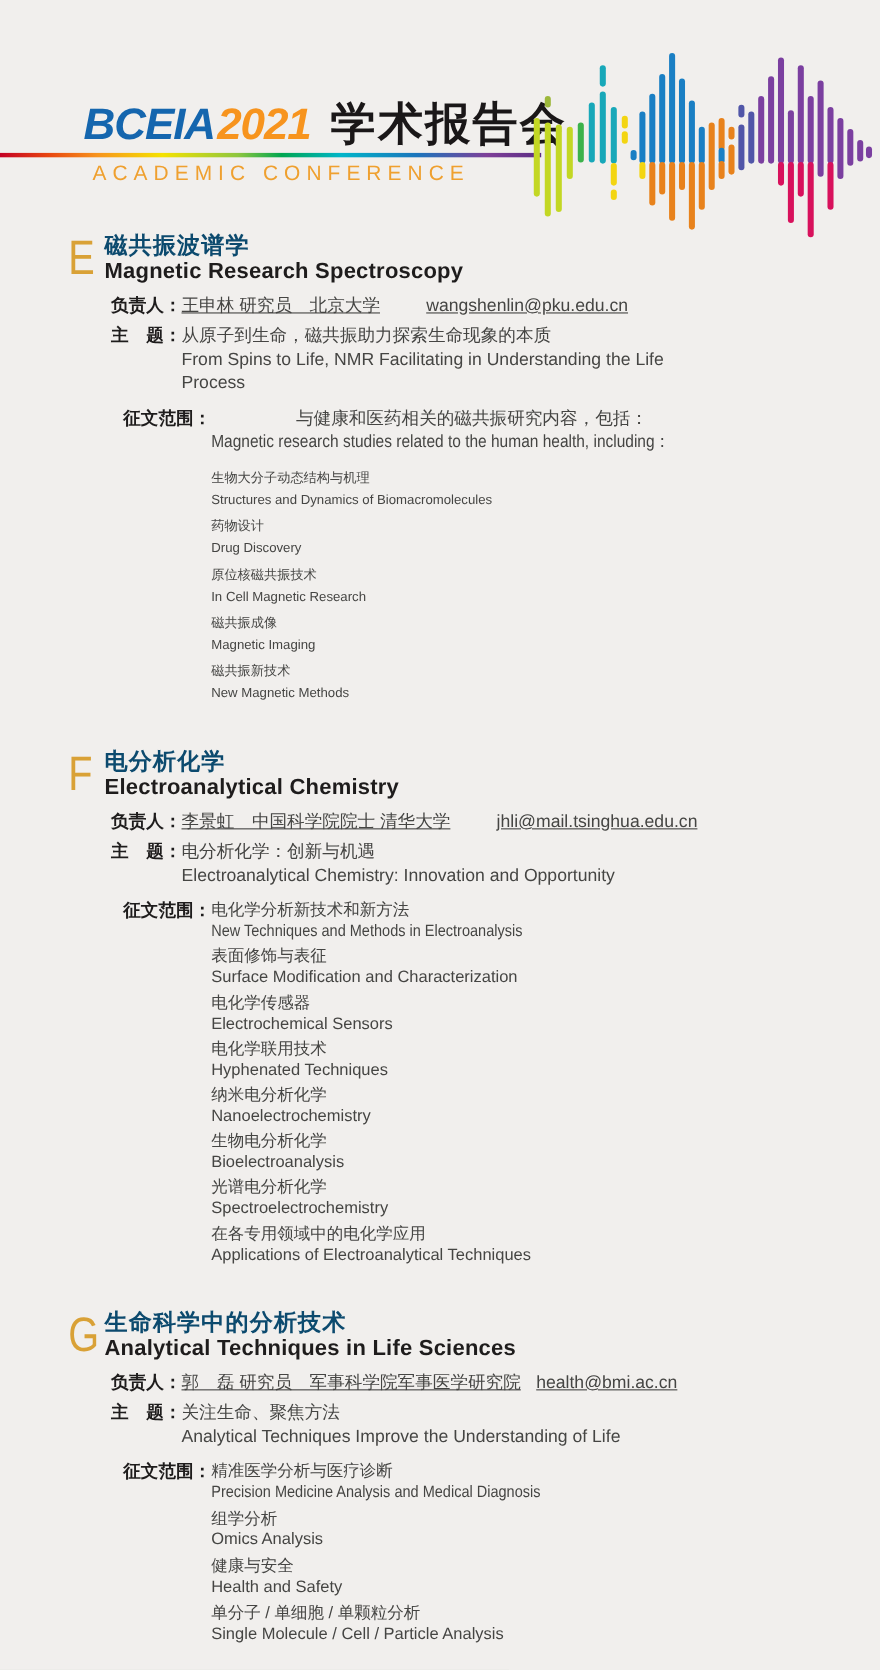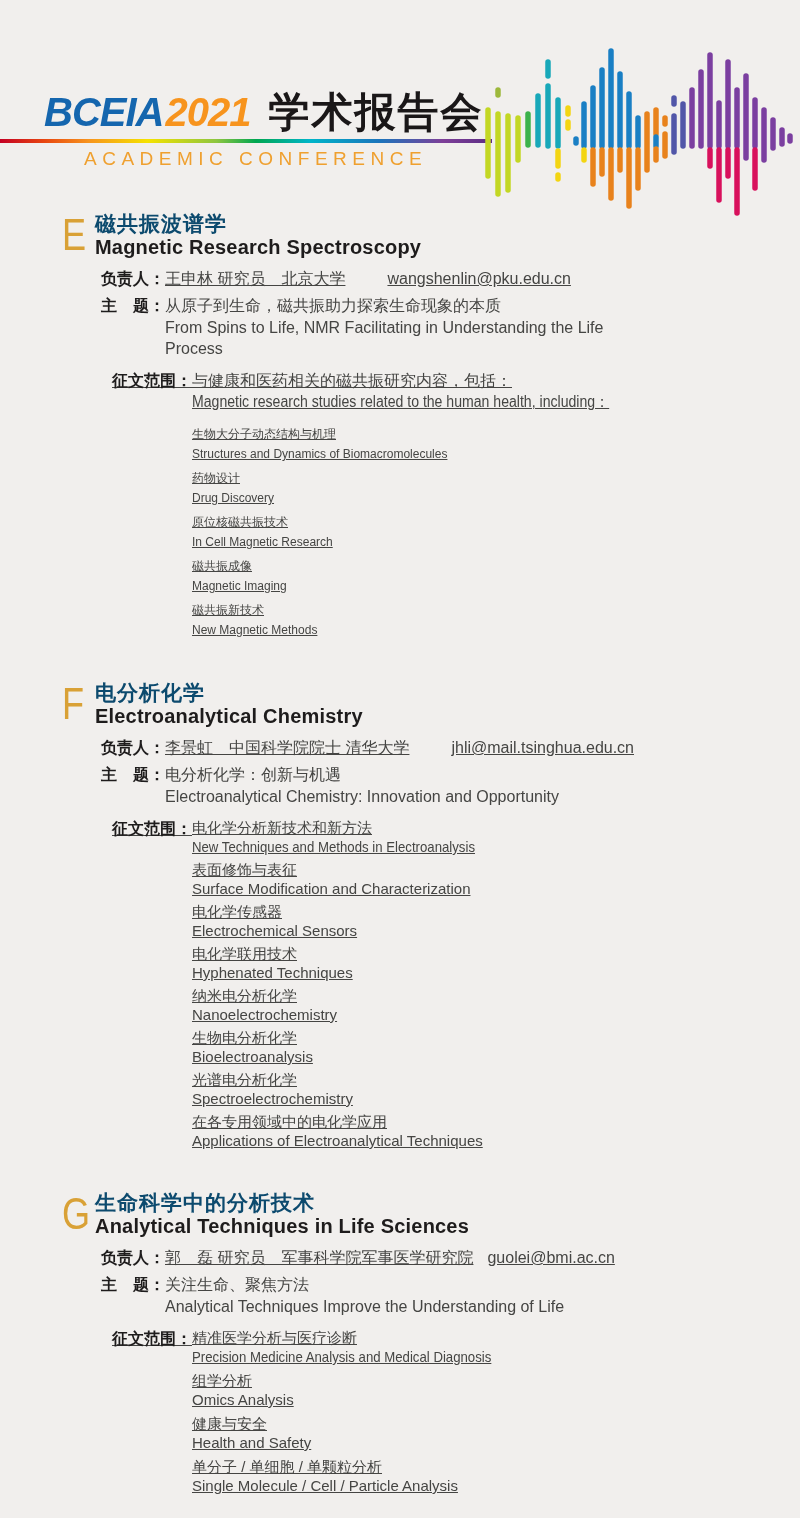--- a/index.html
+++ b/index.html
@@ -9,21 +9,21 @@
     width:800px; height:1518px;
     margin:0 auto;
     background:#f1efed;
     font-family:"Liberation Sans","DejaVu Sans",sans-serif;
     color:#454543;
     overflow:hidden;
   }
 
   
   .header { position:relative; height:212px; }
-  .logo-block { position:absolute; left:44px; top:92px; }
+  .logo-block { position:absolute; left:76px; top:92px; }
   .logo-line1 { font-style:italic; font-weight:900; font-size:40px; line-height:40px; letter-spacing:-1px; white-space:nowrap; }
   .logo-bceia { color:#1566ae; }
   .logo-year  { color:#f7941e; margin-left:2px; }
   .logo-zh { font-style:normal; font-weight:900; color:#1a1718; font-size:41px; letter-spacing:2px; margin-left:8px; font-family:"Liberation Sans","DejaVu Sans",sans-serif; }
   .rainbow-line {
     position:absolute; left:0; top:139px; width:492px; height:4px;
     background:linear-gradient(90deg,#c40024 0%,#e84610 9%,#f7941d 18%,#f5e200 30%,#8dc63f 44%,#00a650 52%,#00b5c9 63%,#1b75bc 77%,#7e3f98 90%,#5c2d84 100%);
   }
   .conf-sub {
     position:absolute; left:84px; top:148px;
@@ -46,23 +46,23 @@
   .sec-title-en { font-size:20px; line-height:23px; font-weight:800; color:#1e1c1c; letter-spacing:.2px; }
 
   .row { display:flex; padding-left:93px; margin-bottom:6px; }
   .row-label { width:72px; flex-shrink:0; font-weight:800; color:#1e1c1c; font-size:16px; line-height:21px; white-space:nowrap;text-align:right; }
   .row-value { font-size:16px; line-height:21px; color:#454543; }
   .person-value { display:flex;text-decoration:underline; }
   .person-email { margin-left:42px; white-space:nowrap; }
   .topic-en { margin-top:1px; }
   .sec-e .topic-en { max-width:440px; }
 
-  .scope-row { margin-top:11px; margin-bottom:0;text-decoration:underline; }
+  .scope-row { margin-top:11px; margin-bottom:0; }
   .scope-row .row-label { width:99px; }
-  .scope-intro { margin-bottom:12px; }
+  .scope-intro { margin-bottom:12px;text-align:center; }
   .scope-intro .zh { font-size:16px; line-height:21px; }
   .scope-intro .en { font-size:16px; line-height:21px; }
 
   .item { margin-bottom:5px; }
   .sec-e .item .zh, .sec-e .item .en { font-size:12px; line-height:20px; }
   .sec-f .item .zh, .sec-g .item .zh { font-size:15px; line-height:19px; }
   .sec-f .item .en, .sec-g .item .en { font-size:15px; line-height:19px; }
   .sec-e .item { margin-bottom:4px; }
   .sec-f .item { margin-bottom:4px; }
   .sec-g .item { margin-bottom:5px; }
@@ -263,21 +263,21 @@
         <div class="sec-letter">G</div>
         <div class="sec-titles">
           <div class="sec-title-zh">生命科学中的分析技术</div>
           <div class="sec-title-en">Analytical Techniques in Life Sciences</div>
         </div>
       </div>
       <div class="row">
         <div class="row-label">负责人：</div>
         <div class="row-value person-value">
           <span>郭　磊  研究员　军事科学院军事医学研究院</span>
-          <span class="person-email" style="margin-left:14px;">guolei@bmi.ac.cn</span>
+          <span class="person-email" style="margin-left:14px;">health@bmi.ac.cn</span>
         </div>
       </div>
       <div class="row">
         <div class="row-label">主　题：</div>
         <div class="row-value">
           <div>关注生命、聚焦方法</div>
           <div class="topic-en">Analytical Techniques Improve the Understanding of Life</div>
         </div>
       </div>
       <div class="row scope-row">

